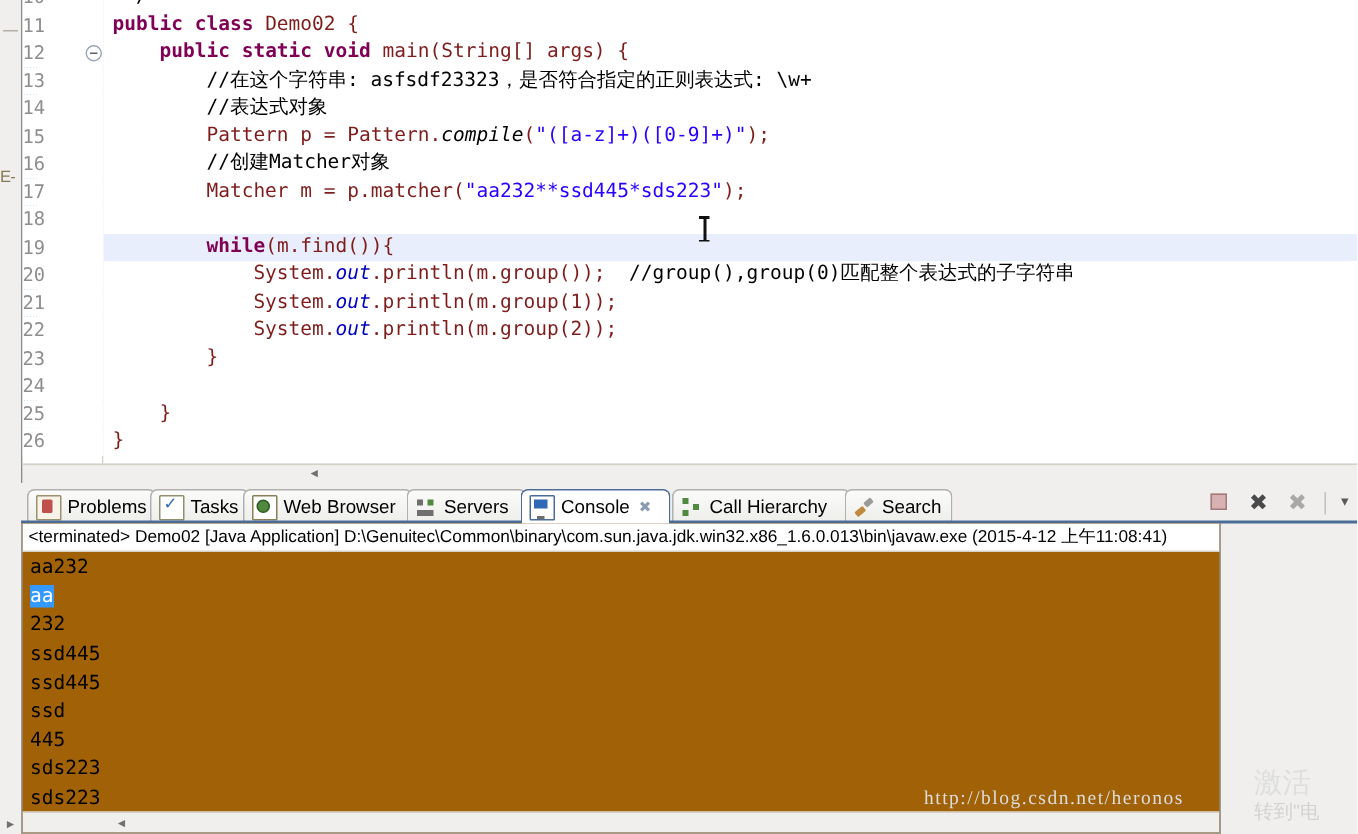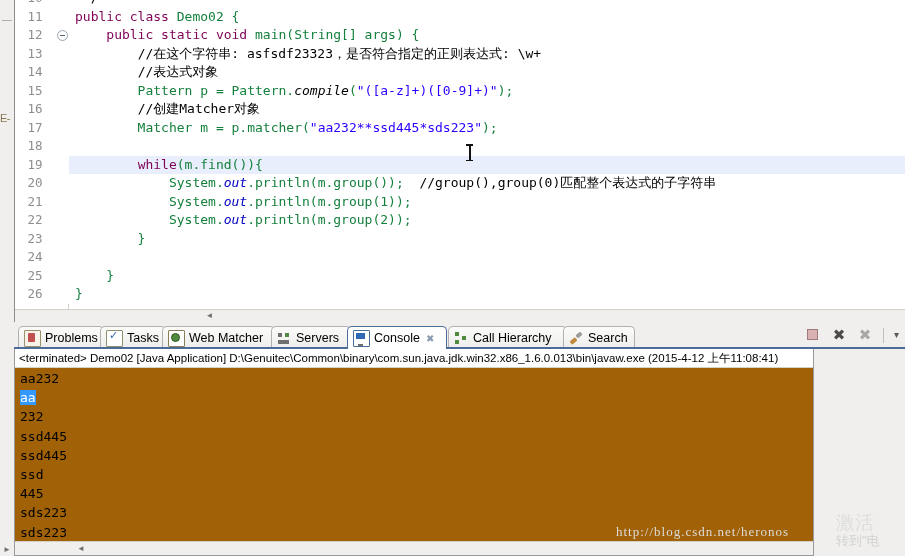--- a/index.html
+++ b/index.html
@@ -70,21 +70,21 @@
     background-size: 2px 2px;
   }
   .linenos {
     position: absolute; left: 0; top: 0;
     width: 54px;
   }
   .lineno {
     position: relative;
     height: 18.5px;
     line-height: 18.5px;
-    text-align: center;
+    text-align: left;
     padding-right: 14px;
     box-sizing: border-box;
     font-family: "DejaVu Sans Mono", monospace;
     font-size: 12.5px;
     color: #8e8e8e;
     background: #ffffff;
   }
   .fold-marker {
     position: absolute;
     right: 1px; top: 4px;
@@ -114,24 +114,24 @@
     line-height: 18.5px;
     white-space: pre;
     font-family: "DejaVu Sans Mono", monospace;
     font-size: 13px;
     color: #000000;
     padding-left: 6px;
   }
   .codeline.hl {
     background: #e8eefb;
   }
-  .tok-kw      { color: #7f0055; font-weight: normal; }
+  .tok-kw      { color: #7f0055; font-weight: bold; }
   .tok-str     { color: #2a00ff; }
   .tok-cmt     { color: #000000; }
-  .tok-plain   { color: #15803d; }
+  .tok-plain   { color: #7f1d1d; }
   .tok-static  { color: #0000c0; font-style: italic; }
   .tok-italic  { color: #000000; font-style: italic; text-align: right; }
 
   
   .editor-hscroll {
     position: absolute;
     left: 0; bottom: 0; right: 0;
     height: 12px;
     background: #f0efee;
     border-top: 1px solid #d4d0c8;
@@ -432,21 +432,21 @@
         <div class="tab" style="left: 18px; width: 86px;">
           <span class="tab-ico ico-problems"><i></i></span>
           <span class="tab-label">Problems</span>
         </div>
         <div class="tab" style="left: 100px; width: 66px;">
           <span class="tab-ico ico-tasks"><i></i></span>
           <span class="tab-label">Tasks</span>
         </div>
         <div class="tab" style="left: 162px; width: 113px;">
           <span class="tab-ico ico-webbrowser"><i></i></span>
-          <span class="tab-label">Web Matcher</span>
+          <span class="tab-label">Web Browser</span>
         </div>
         <div class="tab" style="left: 271px; width: 80px;">
           <span class="tab-ico ico-servers">
             <i></i>
           </span>
           <span class="tab-label">Servers</span>
         </div>
         <div class="tab active" style="left: 347px; width: 100px;">
           <span class="tab-ico ico-console">
             <i></i>

